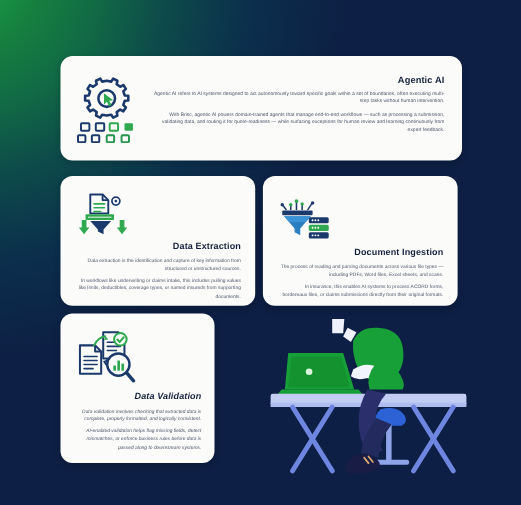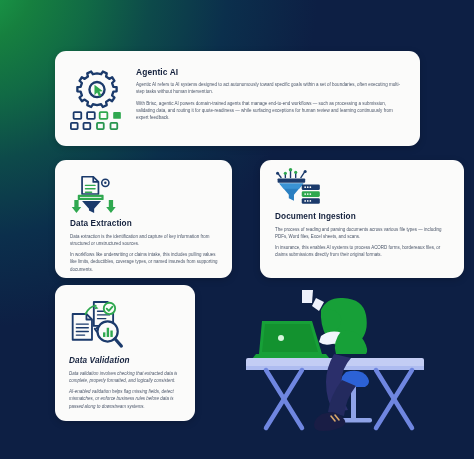--- a/index.html
+++ b/index.html
@@ -16,24 +16,25 @@
     background:
       radial-gradient(circle at -6% -4%, #1aa34a 0%, #16803f 9%, #116a45 17%, #0d4a4a 26%, #0b2f4c 37%, #0d1f44 50%, #0d1f44 100%),
       #0d1f44;
     overflow:hidden;
   }
   .card {
     position:absolute;
     background:#fbfbfa;
     border-radius:11px;
     box-shadow:0 2px 7px rgba(0,0,0,0.18);
+    text-align:right;
   }
   .card-agentic { left:55px;  top:51px;  width:365px; height:95px;  display:flex; padding:12px 16px 12px 14px; gap:11px; }
   .card-extract { left:55px;  top:160px; width:177px; height:118px; padding:13px 13px 10px 15px; }
-  .card-ingest  { left:260px; top:160px; width:204px; height:118px; padding:6px 13px 10px 15px; }
+  .card-ingest  { left:239px; top:160px; width:177px; height:118px; padding:19px 13px 10px 15px; }
   .card-validate{ left:55px;  top:285px; width:140px; height:136px; padding:13px 12px 10px 14px;font-style:italic; }
 
   .icon-box { flex:0 0 auto; display:flex; align-items:flex-start; justify-content:center; }
   .agentic-icon { width:56px; padding-top:5px; }
   .card-body { flex:1 1 auto; padding-top:4px; }
 
   .card-title {
     font-size:8.2px; font-weight:bold; color:#14213d;
     letter-spacing:0.12px; line-height:1.2;
   }

